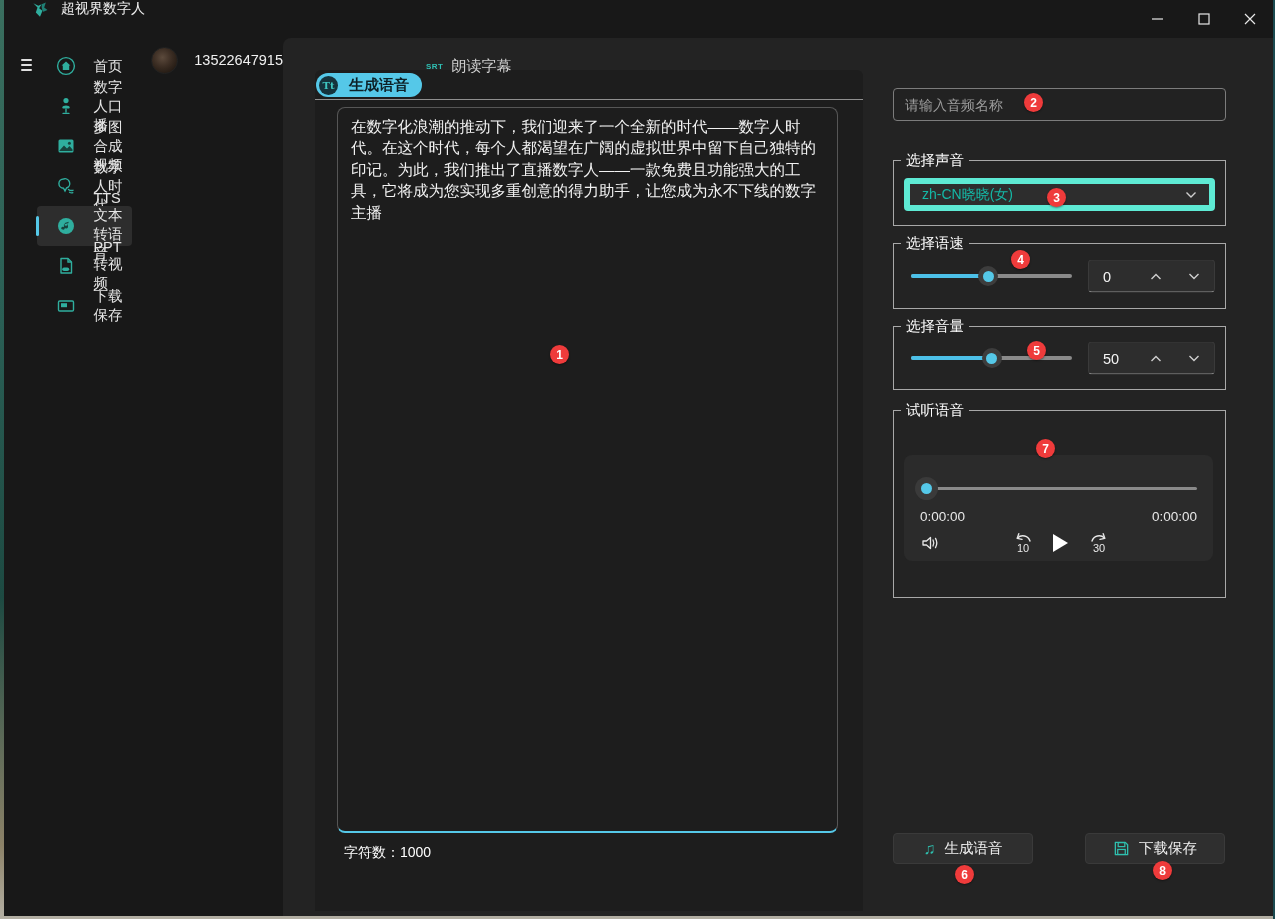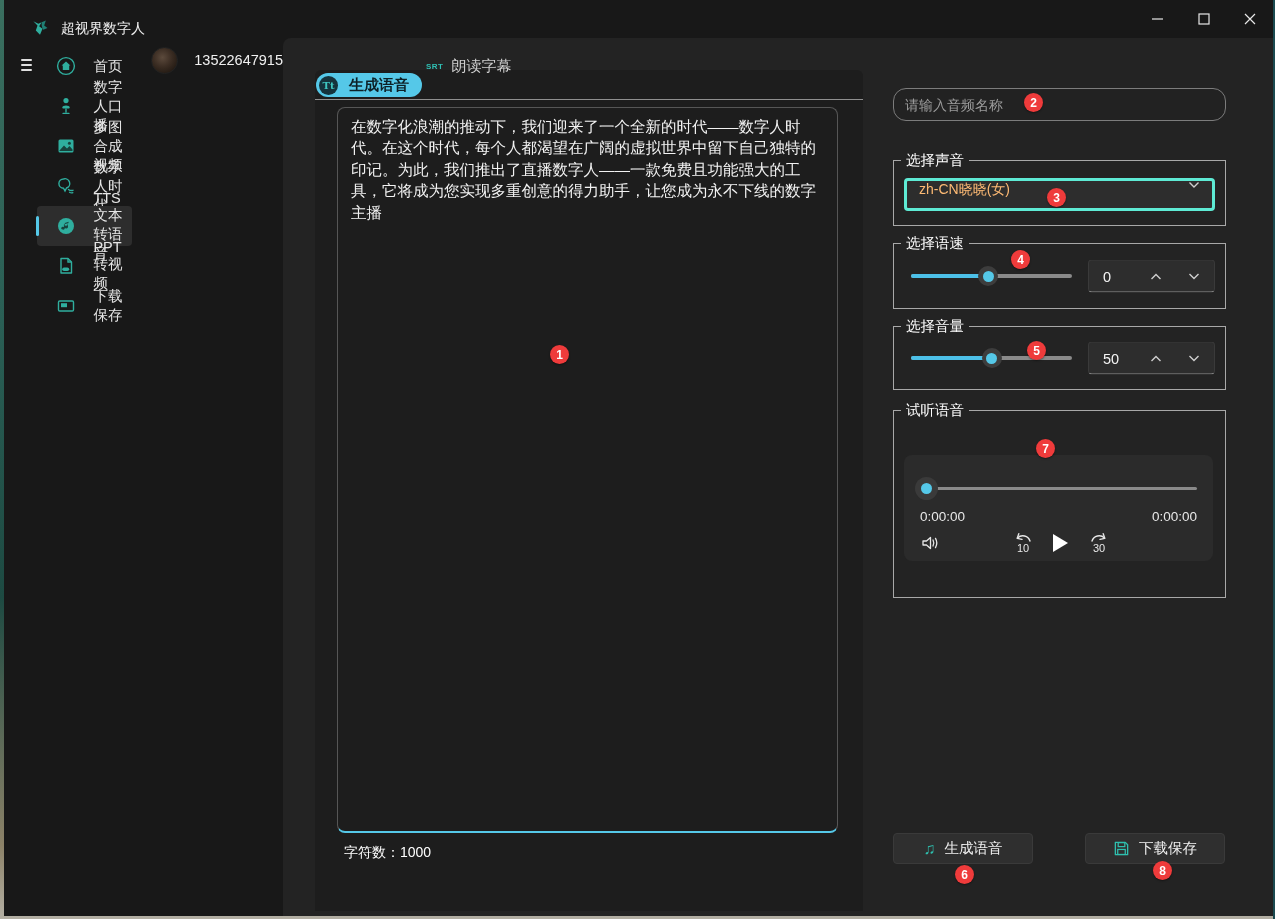--- a/index.html
+++ b/index.html
@@ -7,21 +7,21 @@
   body { font-family:"Liberation Sans","DejaVu Sans",sans-serif; }
   .desktop { position:relative; width:1275px; height:919px; background:#101010; overflow:hidden; }
   .sliver-left { position:absolute; left:0; top:0; width:4px; height:100%;
     background:linear-gradient(180deg,#3a6f5f 0%,#2a5f55 35%,#1d4a42 65%,#8c8268 92%,#b4b0a4 100%); }
   .sliver-right { position:absolute; right:0; top:0; width:2px; height:100%; background:#1b4a50; }
   .sliver-bottom { position:absolute; left:4px; right:2px; bottom:0; height:3px; background:#b2ae a2; background:#b2aea2; }
 
   .window { position:absolute; left:4px; top:0; right:2px; bottom:3px; background:#181818; display:flex; flex-direction:column; }
 
   
-  .titlebar { height:38px; flex:0 0 38px; display:flex; align-items:flex-end; padding-left:26px; background:#181818; }
+  .titlebar { height:38px; flex:0 0 38px; display:flex; align-items:flex-start; padding-left:26px; background:#181818; }
   .app-logo { width:20px; height:20px; }
   .app-title { margin-left:11px; color:#f0f0f0; font-size:14px; }
   .win-controls { margin-left:auto; display:flex; height:100%; }
   .win-btn { width:46px; height:100%; display:flex; align-items:center; justify-content:center; }
 
   
   .app-body { flex:1; display:flex; min-height:0; }
   .sidebar { width:279px; flex:0 0 279px; background:#181818; display:flex; flex-direction:row; }
   .hamburger { width:18px; margin:18px 0 4px 17px; cursor:pointer; }
   .hamburger span { display:block; height:2px; background:#e0e0e0; margin:3px 0; border-radius:1px; }
@@ -46,34 +46,34 @@
   .srt-ico { font-size:8px; font-weight:700; color:#2fc0b4; letter-spacing:.5px; }
 
   .main-textarea { position:absolute; left:22px; top:37px; width:501px; height:726px; background:#1d1d1d;
     border:1px solid #565656; border-bottom:2px solid #55c8e8; border-radius:8px; color:#f2f2f2;
     font-size:15.5px; line-height:1.38; padding:8px 13px; resize:none; outline:none; overflow:hidden;
     font-family:"Liberation Sans","DejaVu Sans",sans-serif; }
   .char-count { position:absolute; left:29px; top:774px; color:#ffffff; font-size:14px; }
 
   
   .txt-input { position:absolute; left:610px; top:50px; width:333px; height:33px; background:#222222;
-    border:1px solid #7c7c7c; border-radius:13px; color:#e8e8e8; font-size:14px; padding:0 11px; outline:none;
+    border:1px solid #7c7c7c; border-radius:4px; color:#e8e8e8; font-size:14px; padding:0 11px; outline:none;
     font-family:"Liberation Sans","DejaVu Sans",sans-serif; }
   .txt-input::placeholder { color:#9c9c9c; }
 
   .group { position:absolute; left:610px; width:333px; border:1px solid #a8a8a8; background:#232323; }
   .group-legend { position:absolute; top:-10px; left:7px; background:#232323; padding:0 5px; font-size:14.5px; color:#ffffff; }
   .g-voice { top:122px; height:66px; }
   .g-speed { top:205px; height:66px; }
   .g-volume { top:288px; height:64px; }
   .g-preview { top:372px; height:188px; }
 
   .select-box { position:absolute; left:10px; right:10px; top:17px; height:33px; background:#2d2d2d;
-    border:3px solid #5eead4; border-radius:4px; display:flex; padding:0 12px;
-    color:#fdba74; font-size:14px; cursor:pointer; }
+    border:6px solid #5eead4; border-radius:4px; display:flex; align-items:center; padding:0 12px;
+    color:#14b8a6; font-size:14px; cursor:pointer; }
   .select-box .chev { margin-left:auto; }
 
   .slider { position:absolute; left:17px; width:161px; height:20px; top:50%; transform:translateY(-50%); }
   .slider .track { position:absolute; left:0; right:0; top:8px; height:4px; border-radius:2px; background:#8a8a8a; }
   .slider .fill { position:absolute; left:0; top:8px; height:4px; border-radius:2px; background:#4cc0e8; }
   .slider .thumb { position:absolute; top:0; width:20px; height:20px; border-radius:50%; background:#3d3d3d; display:flex; align-items:center; justify-content:center; }
   .slider .thumb::after { content:""; width:11px; height:11px; border-radius:50%; background:#55c8e8; }
   .fill-speed { width:48%; } .thumb-speed { left:calc(48% - 10px); }
   .fill-volume { width:50%; } .thumb-volume { left:calc(50% - 10px); }
 

